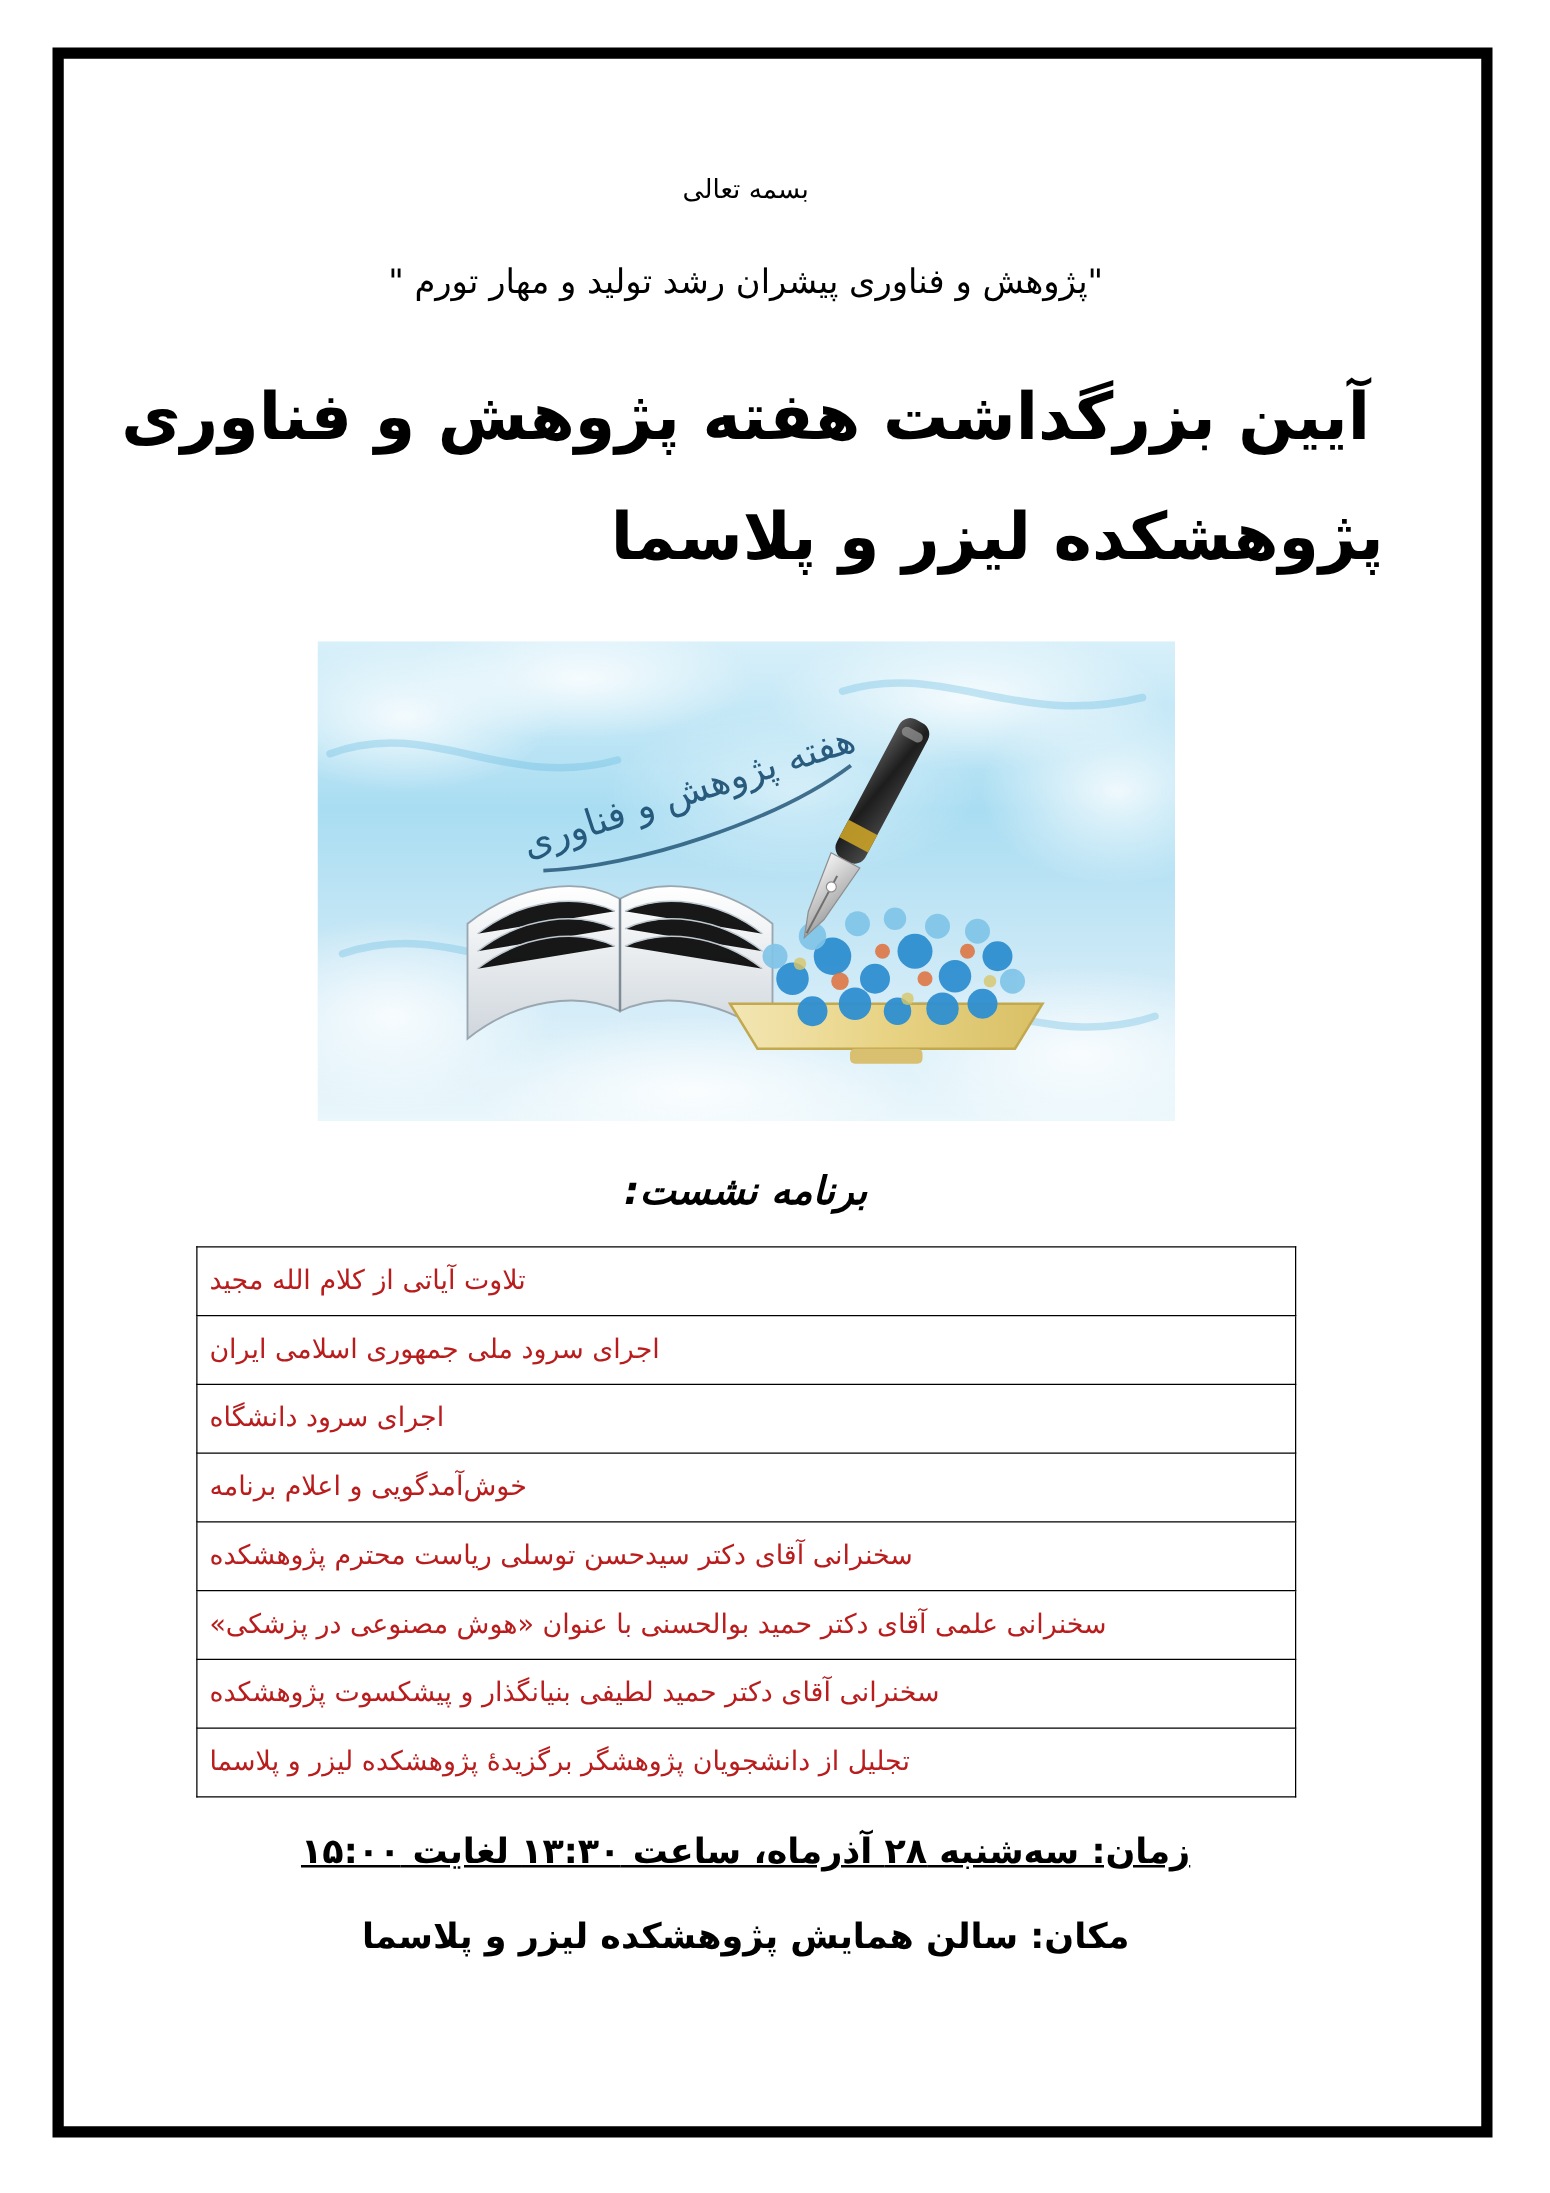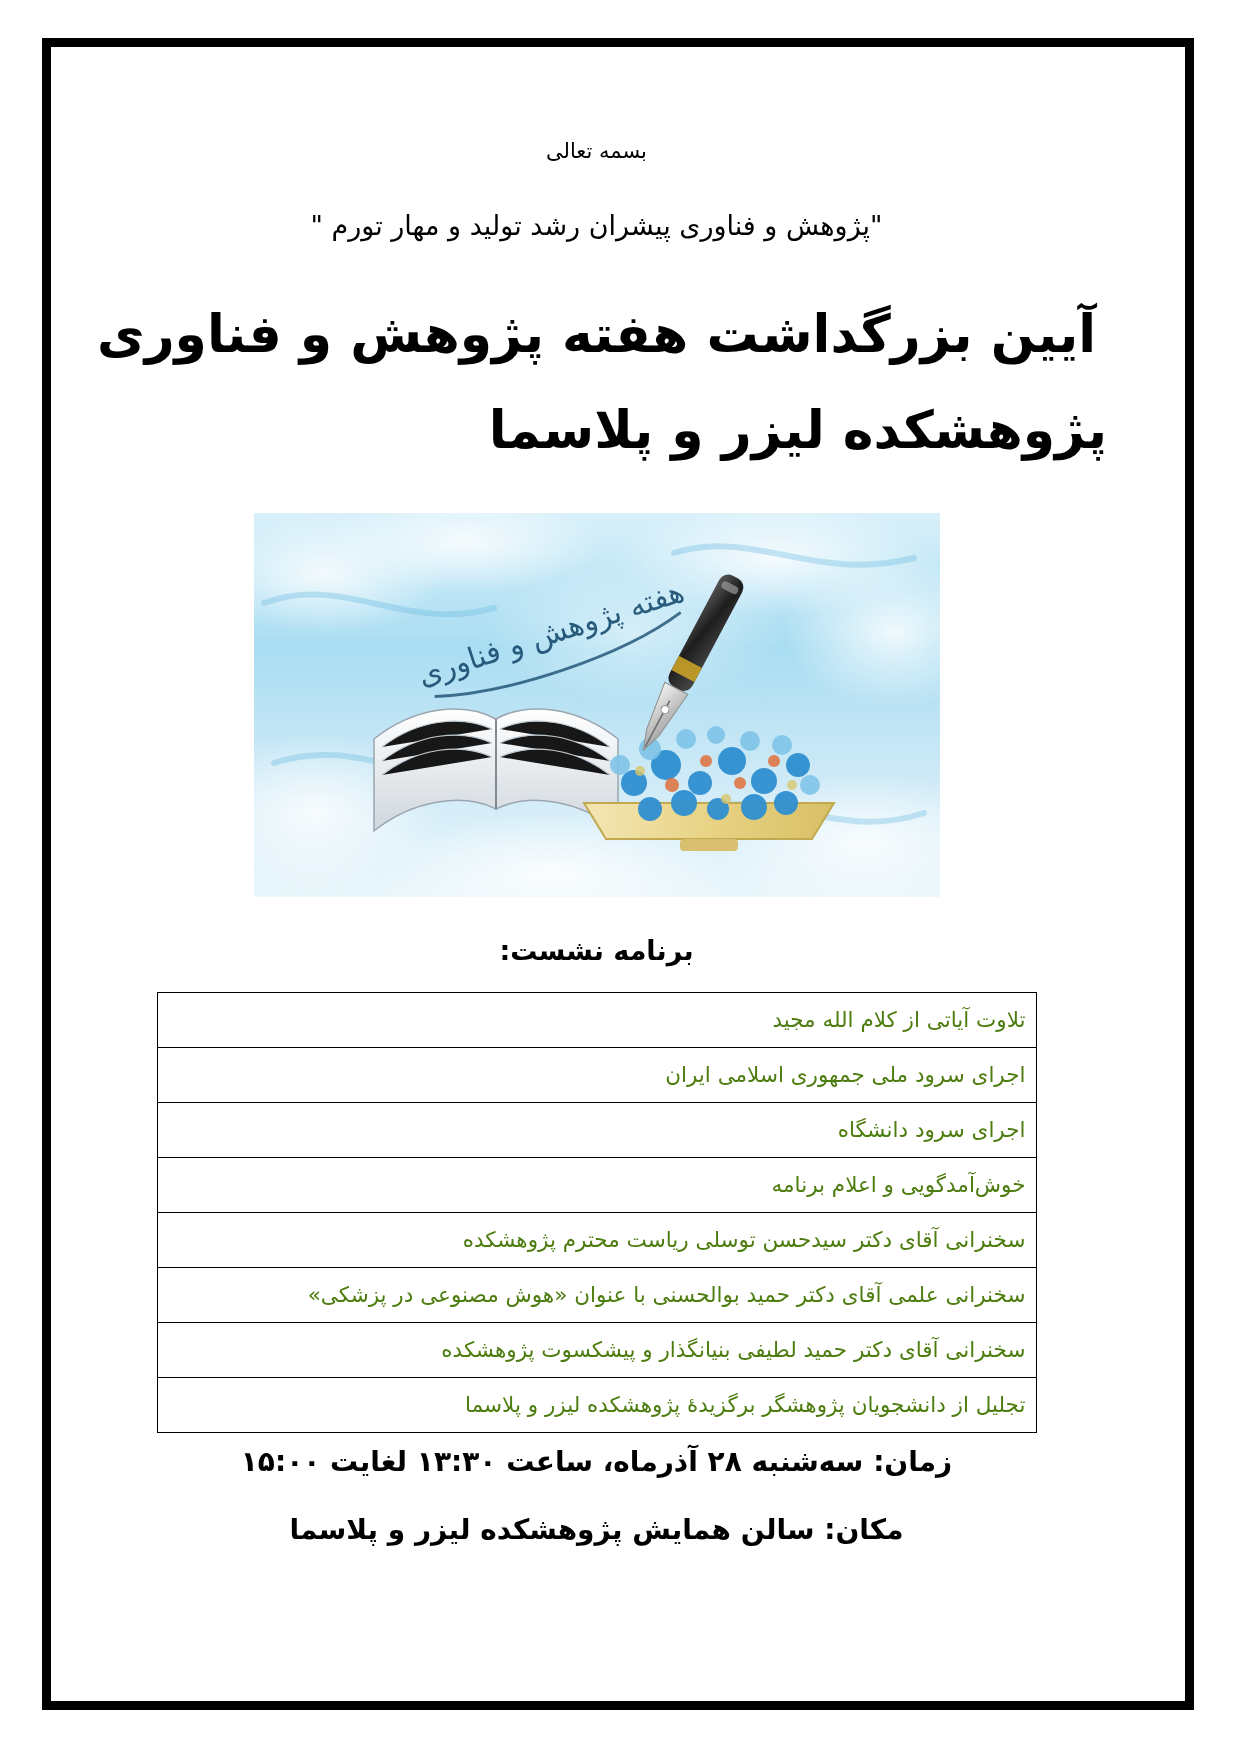--- a/index.html
+++ b/index.html
@@ -76,49 +76,50 @@
     position: relative;
   }
   .banner {
     width: 100%;
     height: 100%;
     display: block;
     border: 0;
   }
 
   .program-heading {
-    font-size: 27px;
+    font-size: 31px;
     font-weight: bold;
     margin: 38px 0 0 0;
     direction: rtl;
+    font-style: italic;
   }
 
   .program-table {
     margin: 26px auto 0 auto;
     width: 880px;
     border-collapse: collapse;
     direction: rtl;
   }
   .program-table td {
     border: 1px solid #000000;
     padding: 12px 10px 13px 10px;
     font-size: 21.5px;
     line-height: 1.35;
-    text-align: right;
-    color: #4d7c0f;
+    text-align: left;
+    color: #b91c1c;
   }
 
   .footer-line {
     font-size: 28px;
     font-weight: bold;
     direction: rtl;
     line-height: 1.5;
     margin: 0;
   }
-  .footer-time { margin-top: 8px; }
+  .footer-time { margin-top: 22px; text-decoration: underline; }
   .footer-place { margin-top: 26px; }
 </style>
 </head>
 <body>
 
 <div class="page-frame">
   <div class="page-inner">
 
     <div class="bismillah">بسمه تعالی</div>
 

